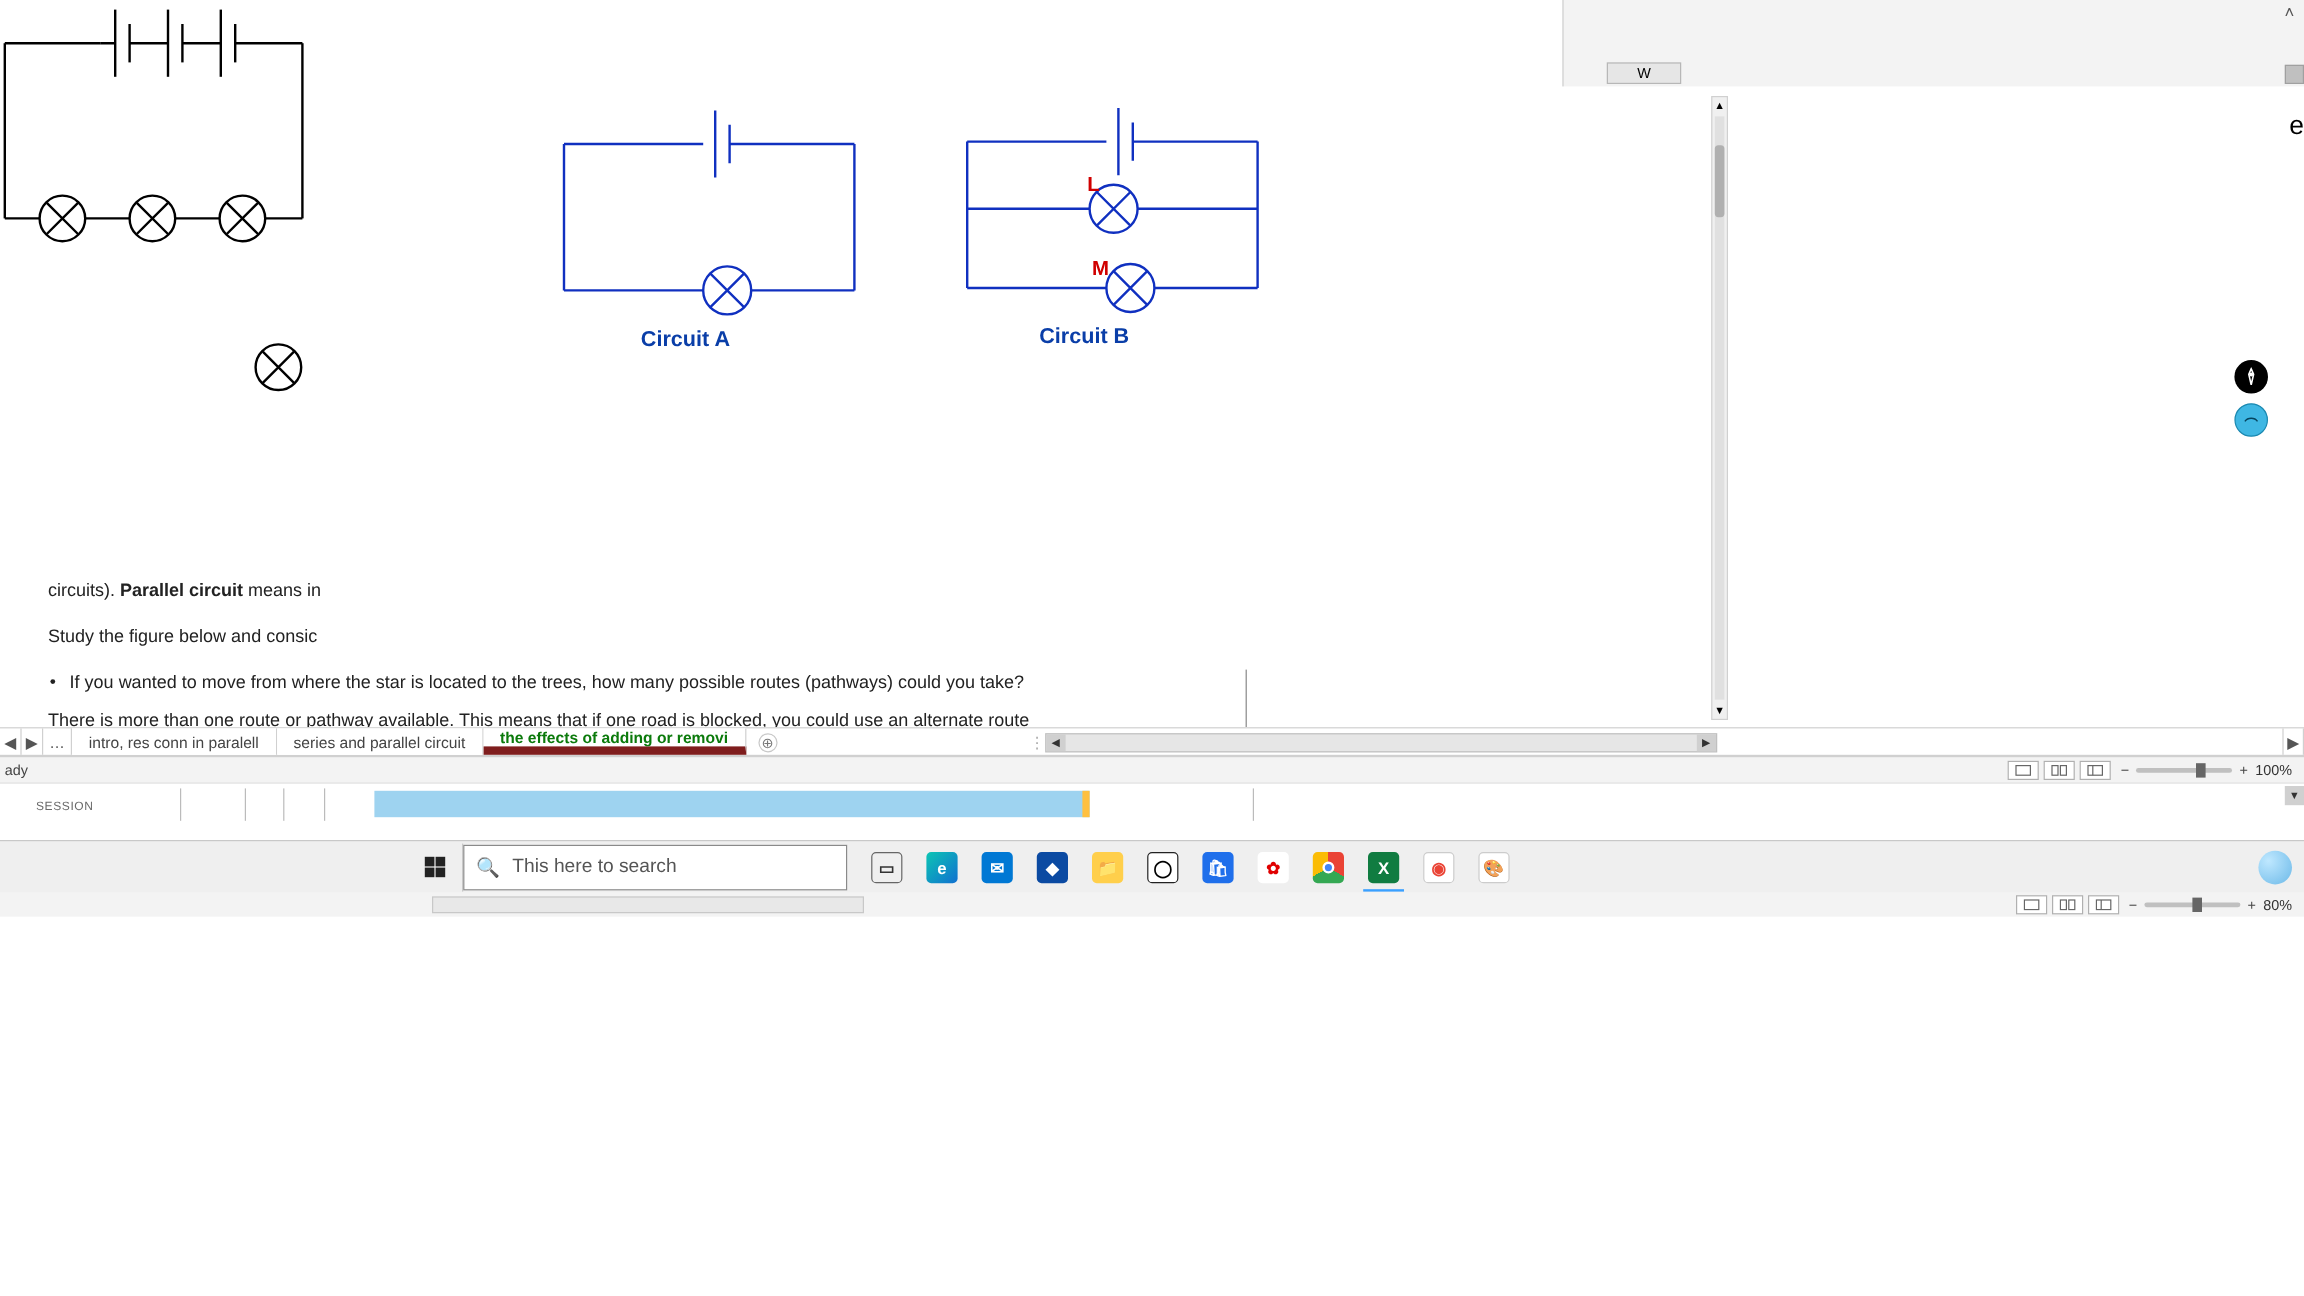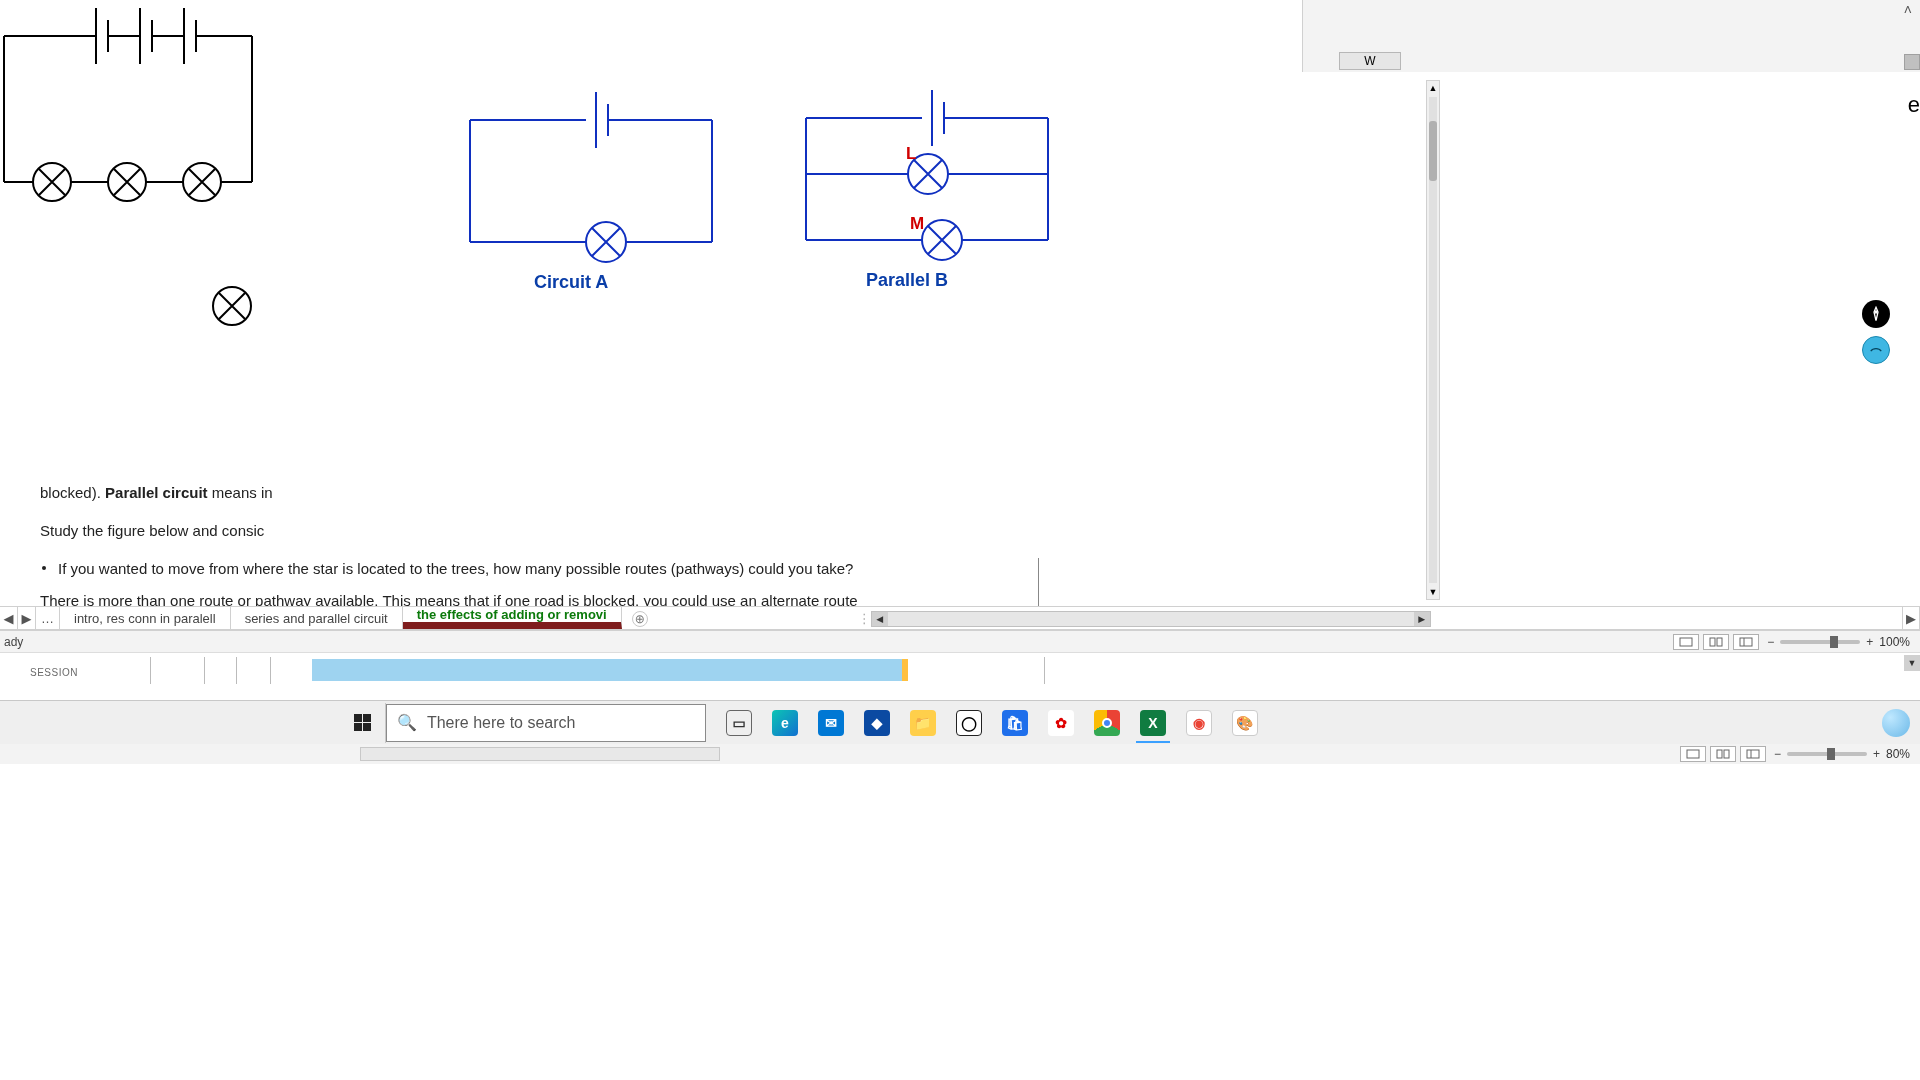--- a/index.html
+++ b/index.html
@@ -263,24 +263,24 @@
     <path d="M144 86 H244"></path>
 
     <path d="M2 152 H118"></path>
     <circle cx="138" cy="152" r="20"></circle>
     <path d="M124 138 L152 166 M152 138 L124 166"></path>
     <path d="M158 152 H244"></path>
   </g>
 </svg>
 <div style="position:absolute;left:906px;top:144px;color:#d00000;font-weight:700;font-size:17px">L</div>
 <div style="position:absolute;left:910px;top:214px;color:#d00000;font-weight:700;font-size:17px">M</div>
-<div class="circ-label" style="left:866px;top:270px">Parallel B</div>
+<div class="circ-label" style="left:866px;top:270px">Circuit B</div>
 
 <div class="bodytext" style="left:40px;top:484px">
-  <span>blocked). </span><b>Parallel circuit</b><span> means in</span>
+  <span>circuits). </span><b>Parallel circuit</b><span> means in</span>
 </div>
 <div class="bodytext" style="left:40px;top:522px">Study the figure below and consic</div>
 <div class="bodytext" style="left:58px;top:560px">
   <span style="position:absolute;left:-16px;top:6px;width:4px;height:4px;background:#222;border-radius:50%"></span>
   <span>If you wanted to move from where the star is located to the trees, how many possible routes (pathways) could you take?</span>
 </div>
 <div class="bodytext" style="left:40px;top:592px">There is more than one route or pathway available. This means that if one road is blocked, you could use an alternate route</div>
 
 <div style="position:absolute;left:1038px;top:558px;width:1px;height:48px;background:#888"></div>
 
@@ -350,21 +350,21 @@
   <div class="startbtn">
     <div class="winlogo">
         <div></div>
         <div></div>
         <div></div>
         <div></div>
       </div>
   </div>
   <div class="searchbox">
     <span class="mag">🔍</span>
-    <span>There here to search</span>
+    <span>This here to search</span>
   </div>
   <div class="taskicons">
     <div class="taskicon">
         <div class="ico" style="background:transparent;color:#333;border:1px solid #666">▭</div>
       </div>
     <div class="taskicon">
         <div class="ico" style="background:linear-gradient(135deg,#0cc5b4,#1170d0)">e</div>
       </div>
     <div class="taskicon">
         <div class="ico" style="background:#0078d4">✉</div>

